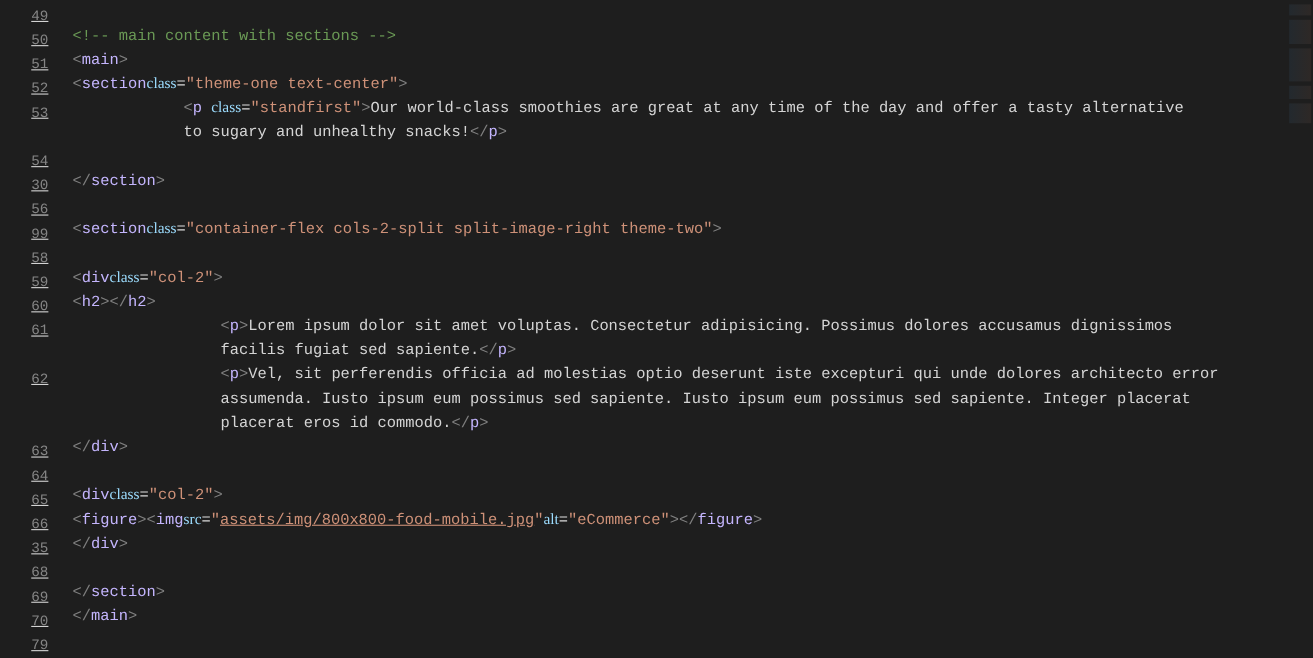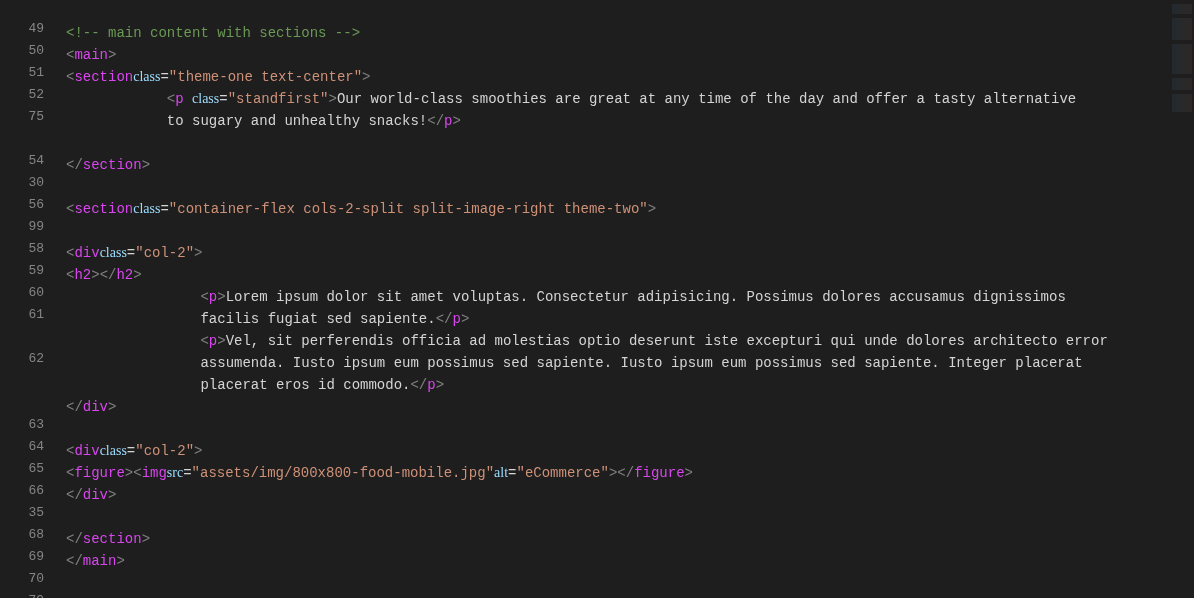--- a/index.html
+++ b/index.html
@@ -11,21 +11,22 @@
   line-height: 22px;
   display: flex;
   width: 1194px;
   height: 598px;
   overflow: hidden;
 }
 .gutter {
   width: 62px;
   flex-shrink: 0;
   background: #1e1e1e;
-  padding-top: 18px;
+  padding-top: 4px;
+  text-decoration: underline;
 }
 .gutter .ln {
   text-align: right;
   padding-right: 18px;
   color: #858585;
   height: 22px;
   font-size: 13px;
 }
 .editor {
   flex: 1;
@@ -53,35 +54,35 @@
 }
 .minimap-blob {
   position: absolute;
   right: 2px;
   width: 20px;
   background: linear-gradient(to right, rgba(86,156,214,0.15), rgba(206,145,120,0.15));
   opacity: 0.6;
 }
 .c-comment { color: #6a9955; }
 .c-bracket { color: #808080; }
-.c-tag { color: #d946ef; }
+.c-tag { color: #c4b5fd; }
 .c-attr { color: #9cdcfe; font-family: Liberation Serif, serif; }
 .c-string { color: #ce9178; }
 .c-text { color: #d4d4d4; }
-.c-underline { text-decoration-color: #ce9178; }
+.c-underline { text-decoration: underline; text-decoration-color: #ce9178; }
 </style>
 </head>
 <body>
 
 <div class="gutter" id="gutter">
     <div class="ln">49</div>
     <div class="ln">50</div>
     <div class="ln">51</div>
     <div class="ln">52</div>
-    <div class="ln">75</div>
+    <div class="ln">53</div>
     <div class="ln"></div>
     <div class="ln">54</div>
     <div class="ln">30</div>
     <div class="ln">56</div>
     <div class="ln">99</div>
     <div class="ln">58</div>
     <div class="ln">59</div>
     <div class="ln">60</div>
     <div class="ln">61</div>
     <div class="ln"></div>

